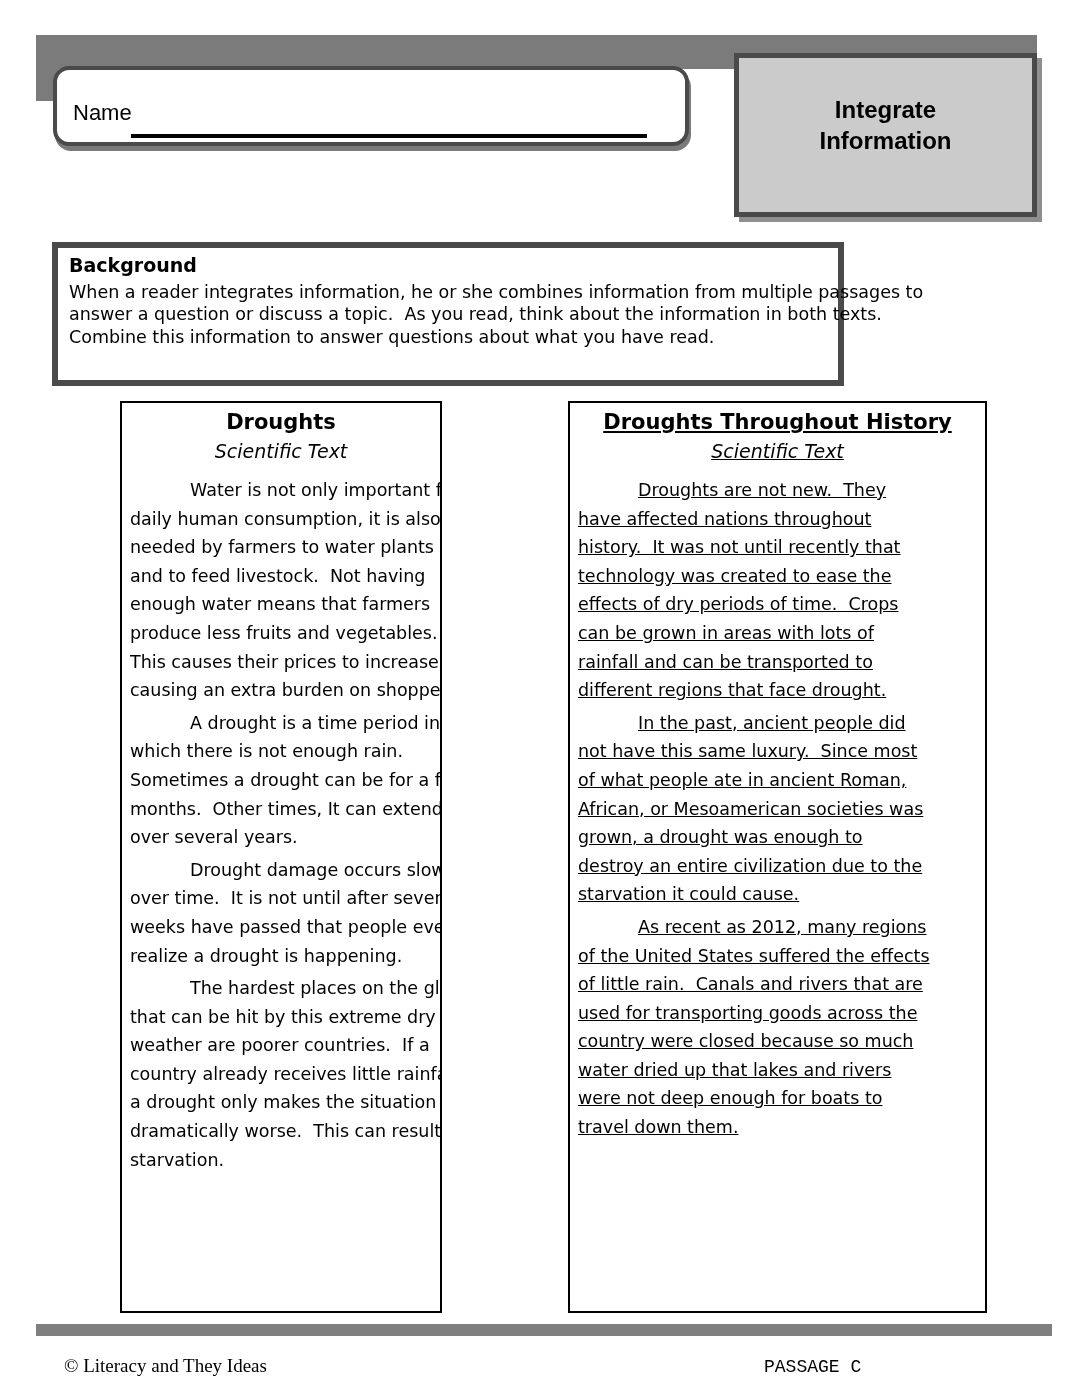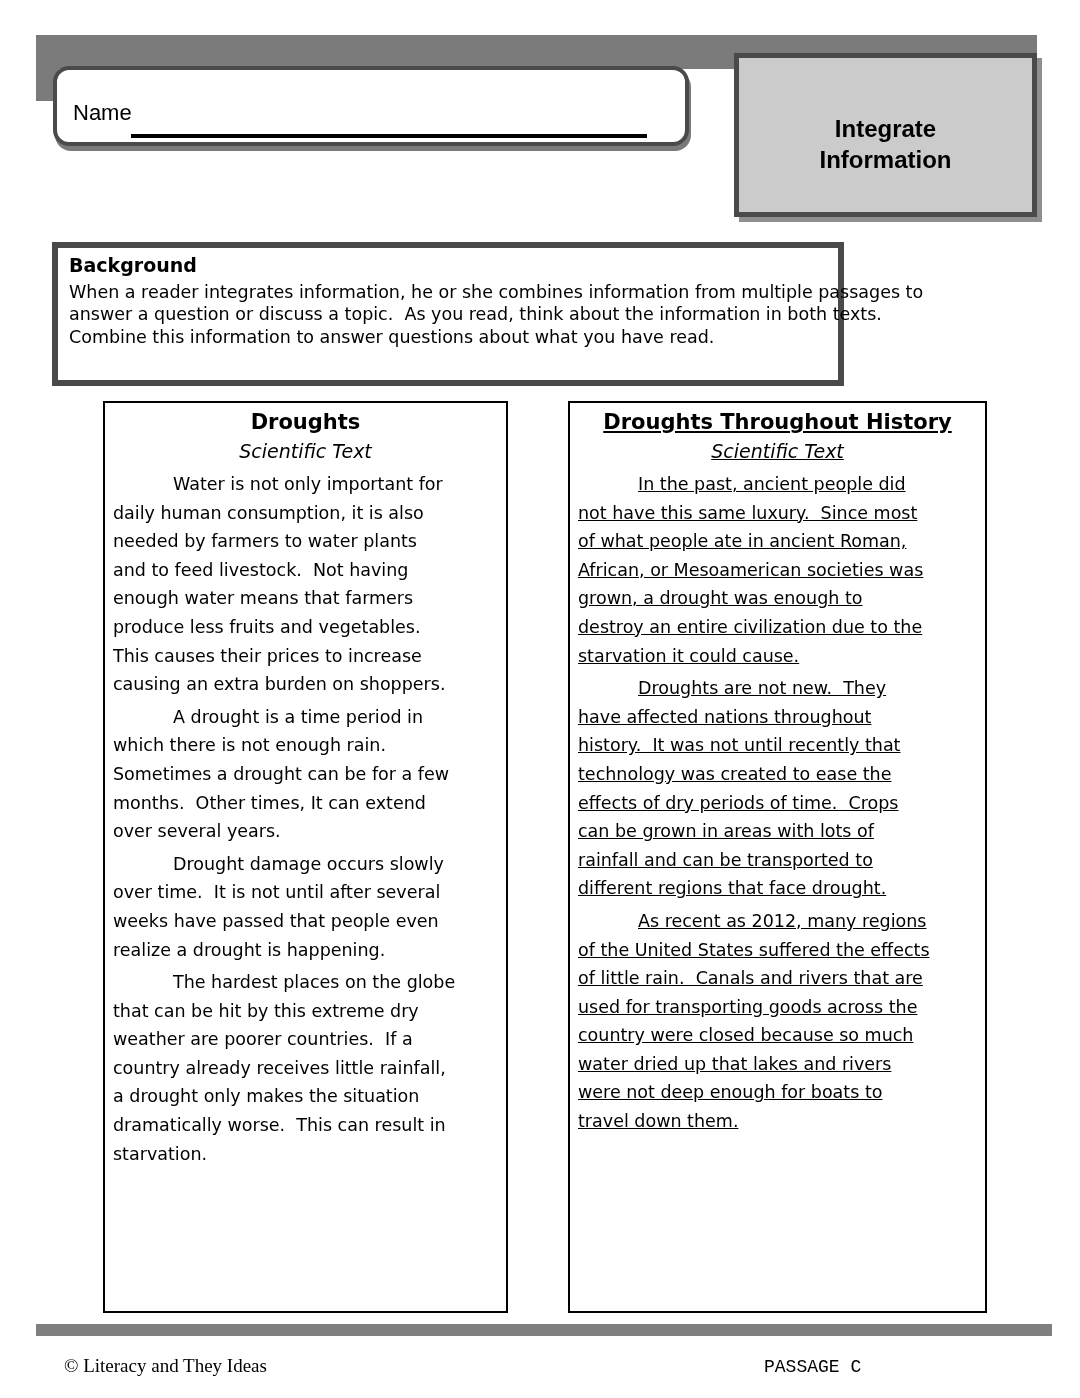--- a/index.html
+++ b/index.html
@@ -46,21 +46,21 @@
   .badge {
     position: absolute; left: 730px; top: 49px;
     width: 303px; height: 164px;
     background: #cbcbcb;
     border: 5px solid #4a4a4a;
     box-shadow: 5px 5px 0 #8f8f8f;
     z-index: 3;
     text-align: center;
   }
   .badge-title {
-    margin-top: 51px;
+    margin-top: 32px;
     font-family: "Liberation Sans", sans-serif;
     font-weight: bold;
     font-size: 24px;
     line-height: 31px;
     white-space: pre;
   }
   
   .bg-box {
     position: absolute; left: 48px; top: 238px;
     width: 792px; height: 144px;
@@ -80,34 +80,34 @@
   }
   
   .passage {
     position: absolute; top: 397px;
     height: 912px;
     border: 2px solid #000;
     padding: 4px 6px;
     background: #fff;
     overflow: hidden;
   }
-  .passage.left  { left: 99px; width: 405px; }
+  .passage.left  { left: 116px; width: 322px; }
   .passage.right { left: 564px; width: 419px; text-decoration: underline; }
   .p-title {
     text-align: center;
     font-weight: bold;
     font-size: 21px;
     line-height: 26px;
   }
   .p-subtitle {
     text-align: center;
     font-style: italic;
     font-size: 19px;
     line-height: 24px;
-    margin-bottom: 3px;
+    margin-bottom: 9px;
   }
   .p-para {
     font-size: 17.5px;
     line-height: 28.6px;
     white-space: pre;
     text-indent: 60px;
   }
   
   .footer-bar {
     position: absolute; left: 32px; top: 1320px;
@@ -175,35 +175,35 @@
 weather are poorer countries.  If a
 country already receives little rainfall,
 a drought only makes the situation
 dramatically worse.  This can result in
 starvation.</div>
   </div>
 
   <div class="passage right">
     <div class="p-title">Droughts Throughout History</div>
     <div class="p-subtitle">Scientific Text</div>
-    <div class="p-para">In the past, ancient people did
-not have this same luxury.  Since most
-of what people ate in ancient Roman,
-African, or Mesoamerican societies was
-grown, a drought was enough to
-destroy an entire civilization due to the
-starvation it could cause.</div>
     <div class="p-para">Droughts are not new.  They
 have affected nations throughout
 history.  It was not until recently that
 technology was created to ease the
 effects of dry periods of time.  Crops
 can be grown in areas with lots of
 rainfall and can be transported to
 different regions that face drought.</div>
+    <div class="p-para">In the past, ancient people did
+not have this same luxury.  Since most
+of what people ate in ancient Roman,
+African, or Mesoamerican societies was
+grown, a drought was enough to
+destroy an entire civilization due to the
+starvation it could cause.</div>
     <div class="p-para">As recent as 2012, many regions
 of the United States suffered the effects
 of little rain.  Canals and rivers that are
 used for transporting goods across the
 country were closed because so much
 water dried up that lakes and rivers
 were not deep enough for boats to
 travel down them.</div>
   </div>
 

